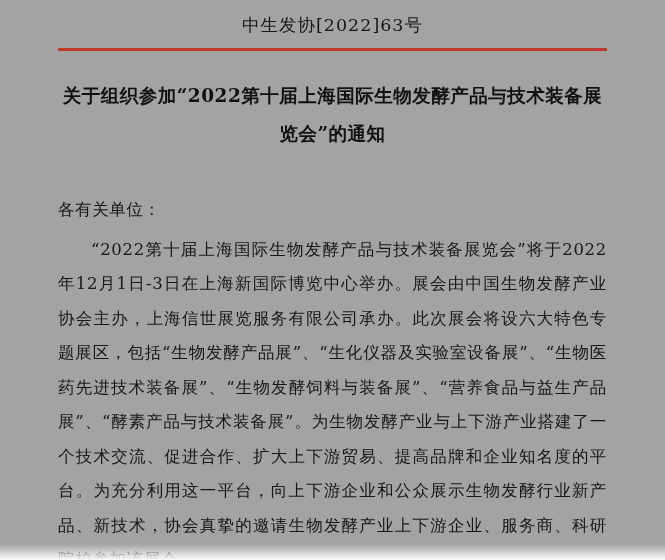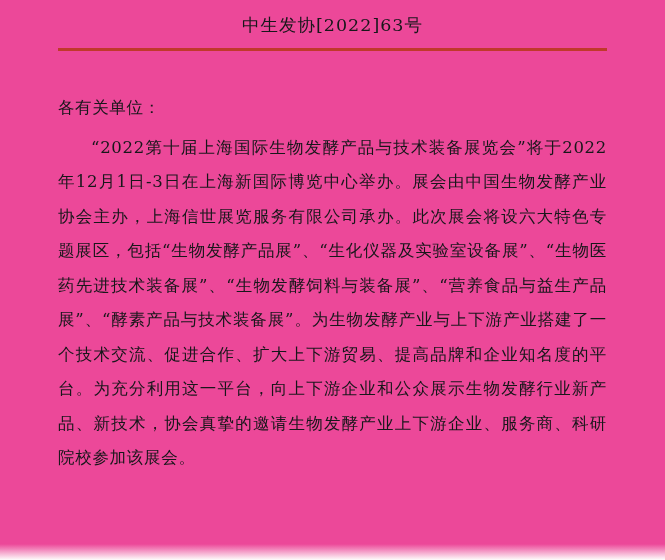--- a/index.html
+++ b/index.html
@@ -11,21 +11,21 @@
     height: 560px;
     background: #ffffff;
     font-family: "DejaVu Serif", "Liberation Serif", serif;
     color: #1a1a1a;
     overflow: hidden;
   }
   .page {
     position: relative;
     width: 665px;
     height: 560px;
-    background: #ec4899;
+    background: #a3a3a3;
     box-sizing: border-box;
     padding: 0 58px;
   }
   .doc-number {
     text-align: center;
     font-size: 17.5px;
     letter-spacing: 1px;
     color: #17171a;
     padding-top: 13px;
     font-family: "DejaVu Serif", "Liberation Serif", serif;
@@ -75,19 +75,20 @@
 </style>
 </head>
 <body>
 
 <div class="page">
 
   <div class="doc-number">中生发协[2022]63号</div>
 
   <div class="red-rule"></div>
 
+  <div class="doc-title">关于组织参加“2022第十届上海国际生物发酵产品与技术装备展览会”的通知</div>
 
   <div class="salutation">各有关单位：</div>
 
   <div class="body-para">“2022第十届上海国际生物发酵产品与技术装备展览会”将于2022年12月1日-3日在上海新国际博览中心举办。展会由中国生物发酵产业协会主办，上海信世展览服务有限公司承办。此次展会将设六大特色专题展区，包括“生物发酵产品展”、“生化仪器及实验室设备展”、“生物医药先进技术装备展”、“生物发酵饲料与装备展”、“营养食品与益生产品展”、“酵素产品与技术装备展”。为生物发酵产业与上下游产业搭建了一个技术交流、促进合作、扩大上下游贸易、提高品牌和企业知名度的平台。为充分利用这一平台，向上下游企业和公众展示生物发酵行业新产品、新技术，协会真挚的邀请生物发酵产业上下游企业、服务商、科研院校参加该展会。</div>
 
   <div class="fade-bottom"></div>
 </div>
 
 </body></html>

